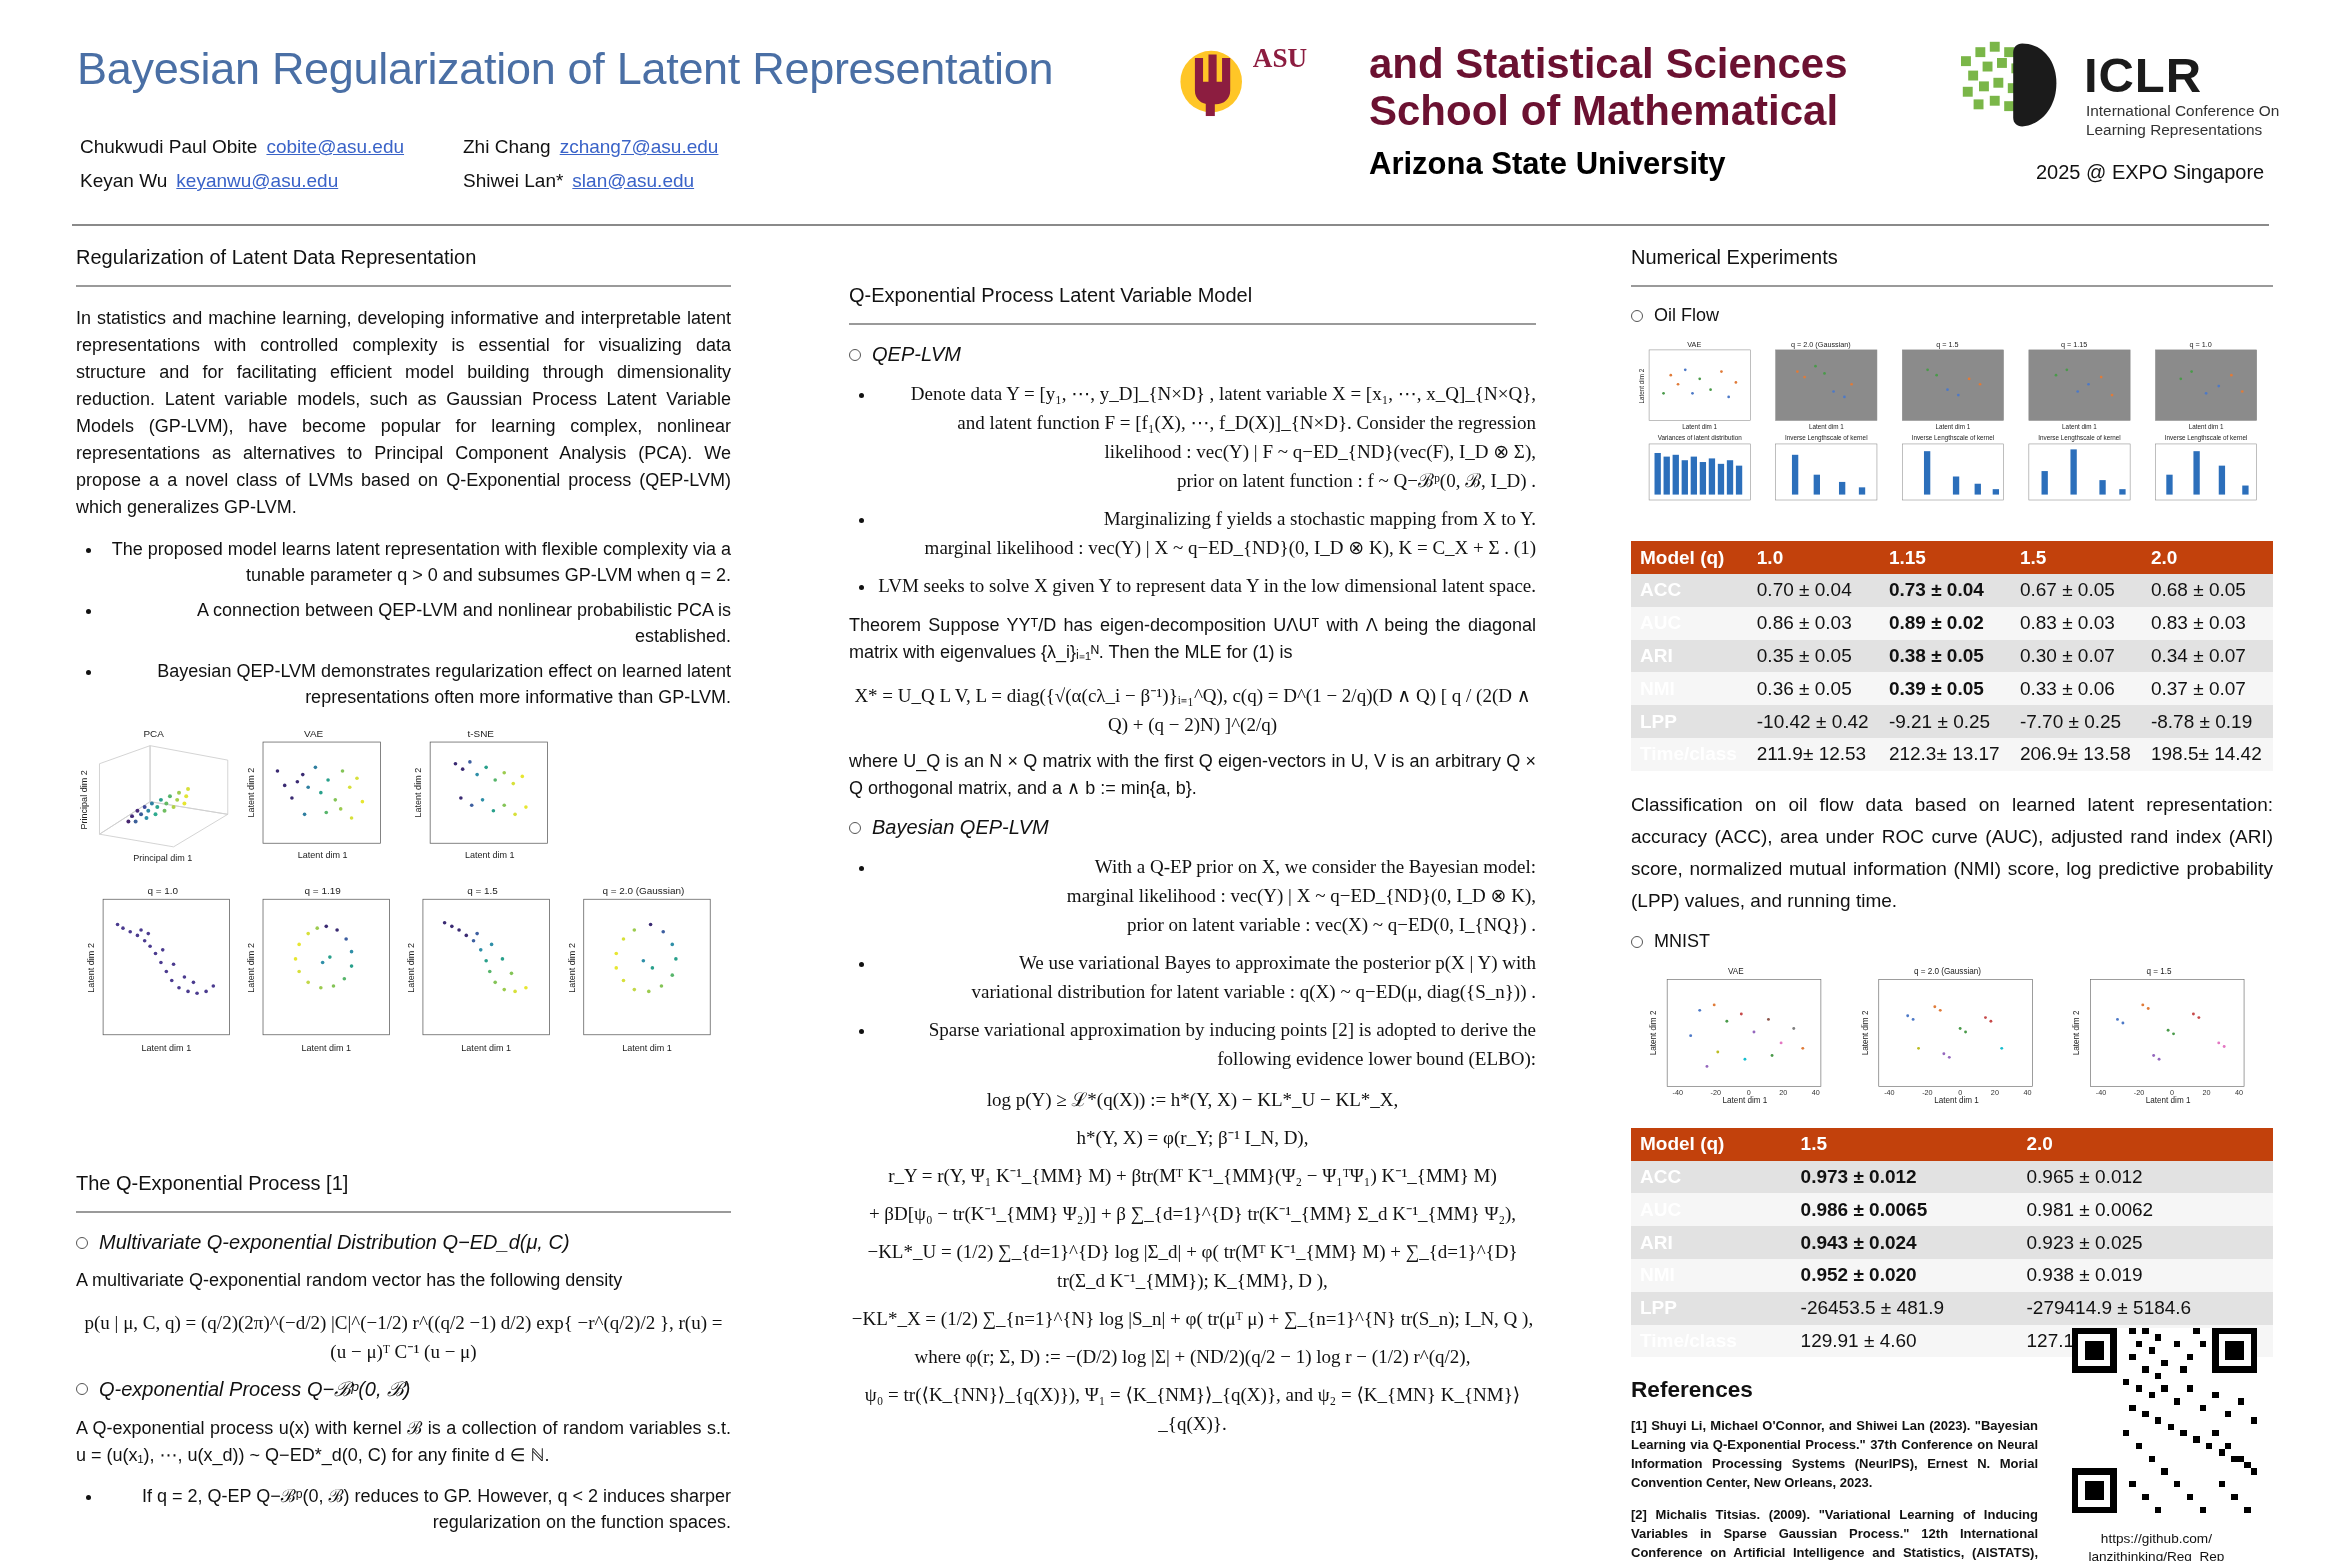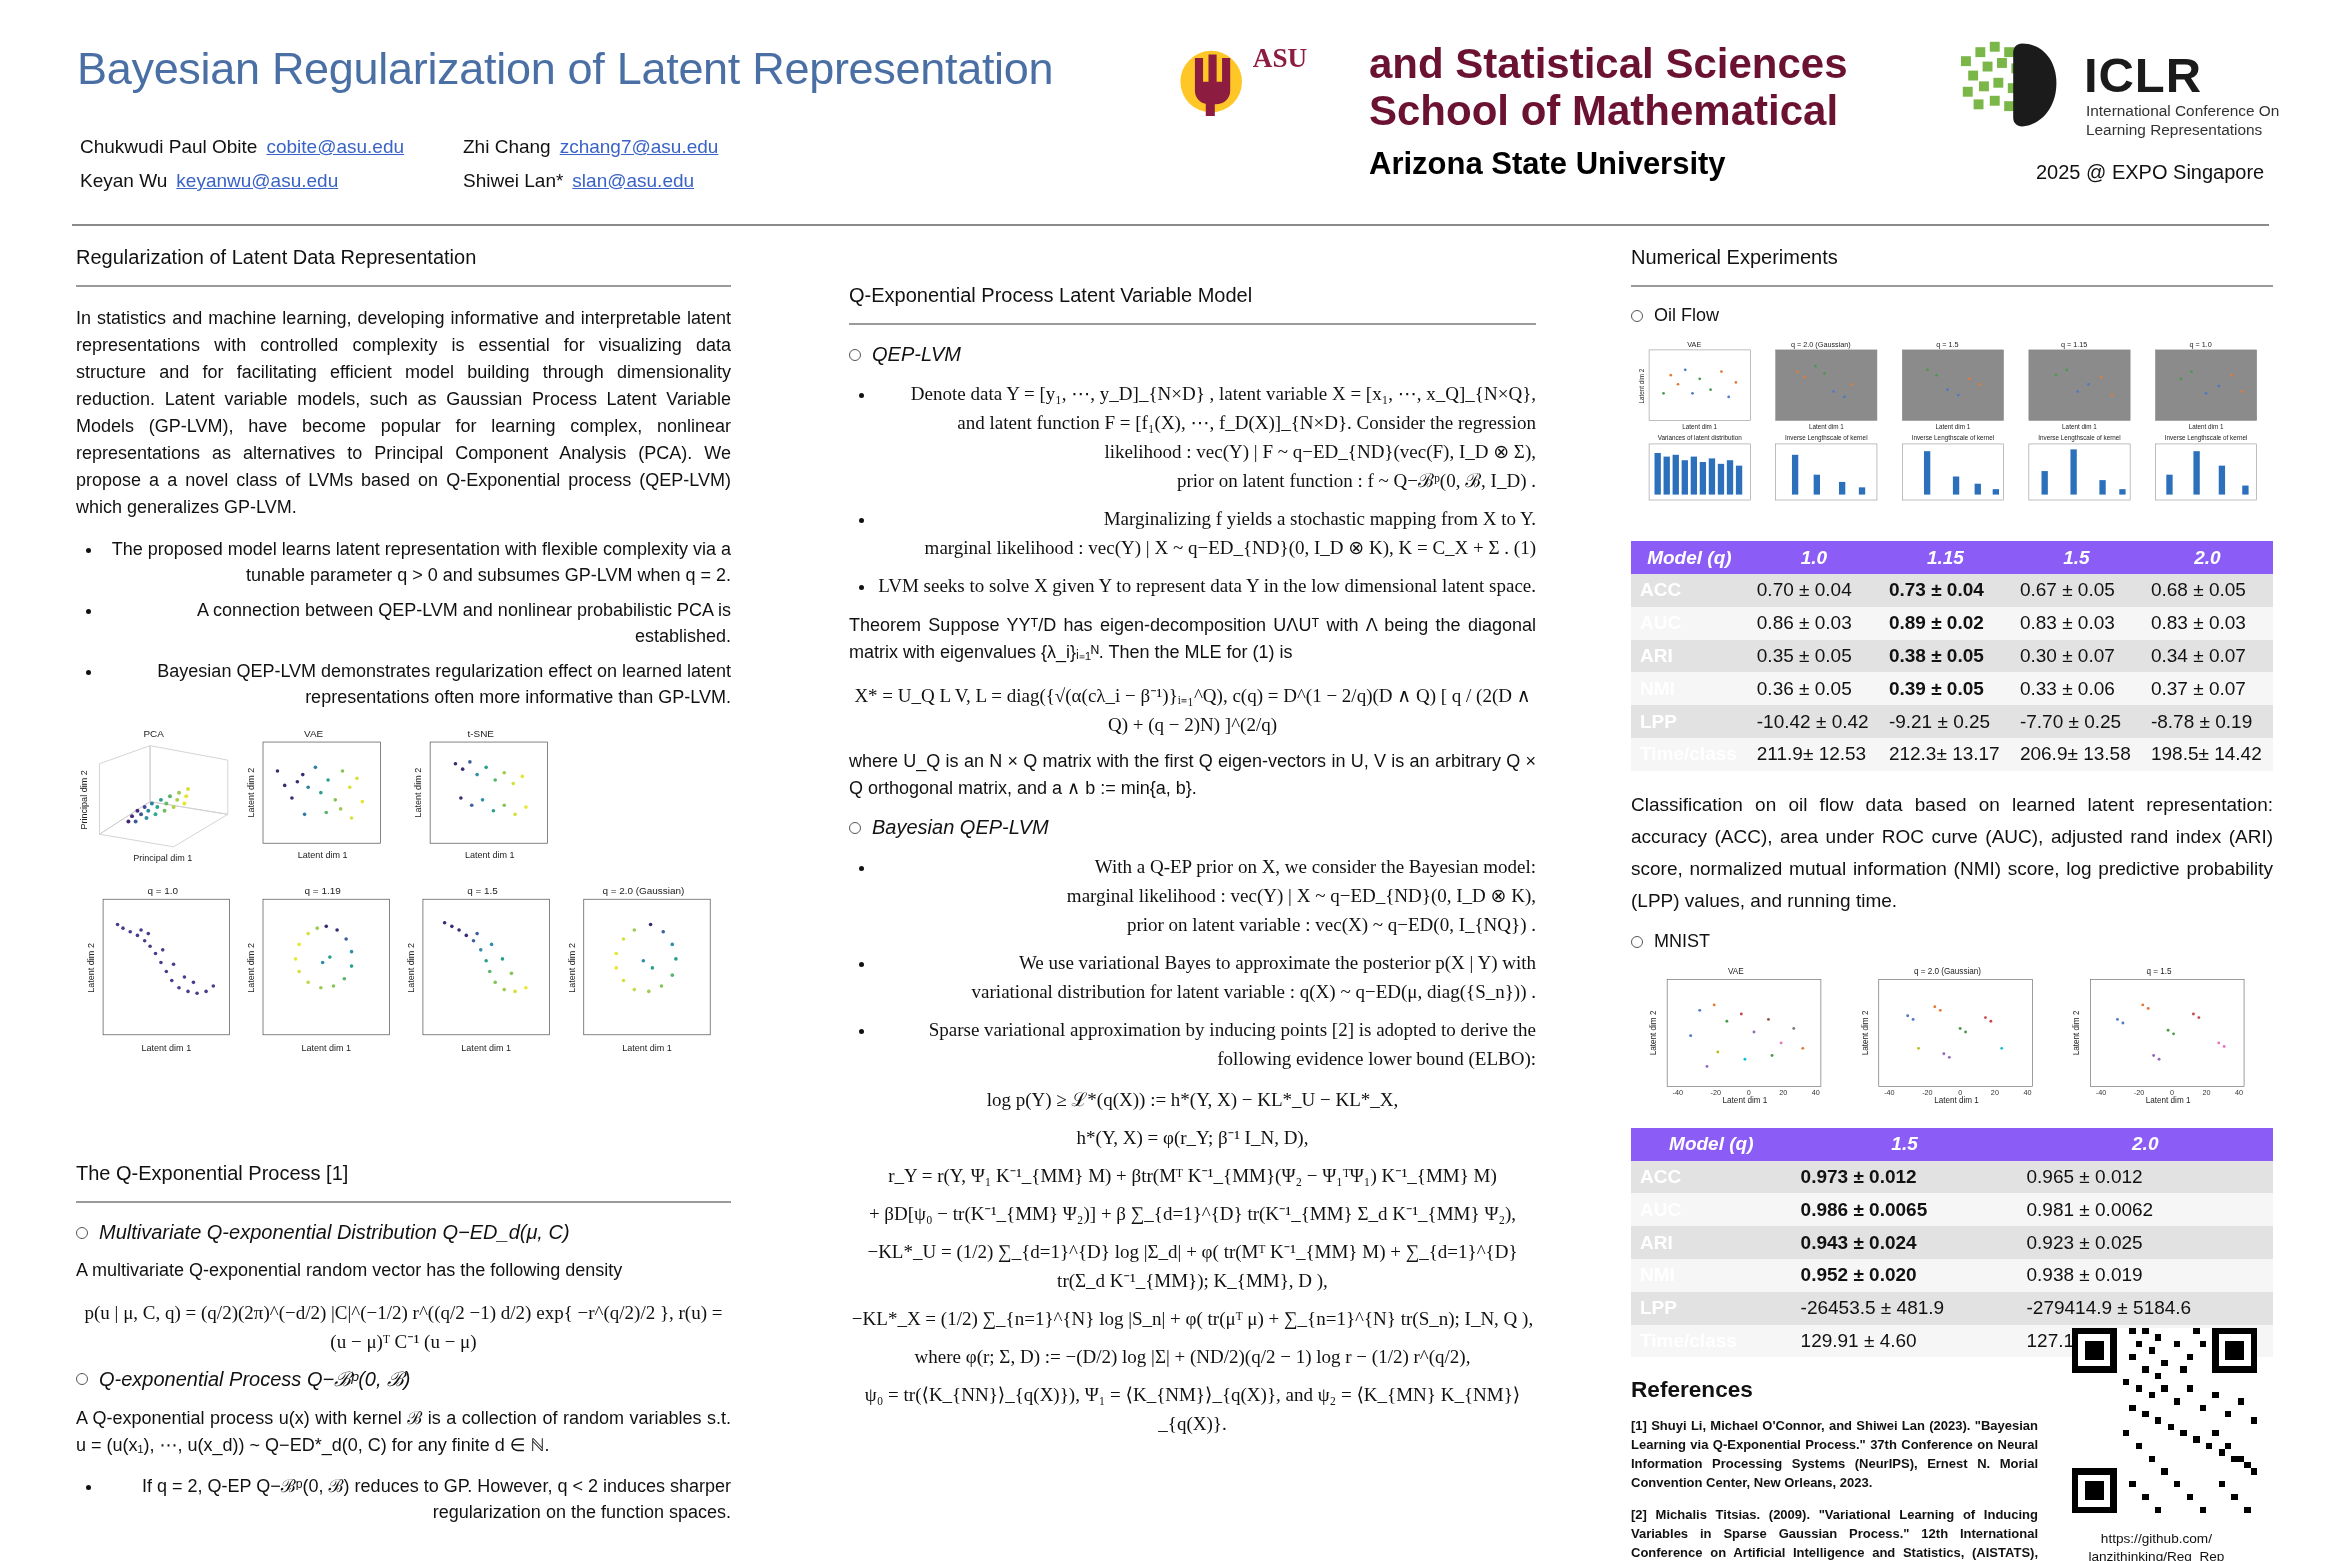--- a/index.html
+++ b/index.html
@@ -54,21 +54,21 @@
 
   .subhead{display:flex;align-items:center;gap:11px;margin:9px 0 12.6px 0;}
   .dot{width:10px;height:10px;border-radius:50%;border:1.8px solid #555;background:#fff;flex:none;}
   .subhead .lbl{font-size:20px;font-style:italic;}
 
   .mathline{font-family:"Liberation Serif", serif;font-size:19px;line-height:29px;margin:3.6px 0 9px 0;}
   .ctr{text-align:center;}
 
   
   table.res{border-collapse:collapse;width:100%;font-size:19px;}
-  table.res th{background:#8b5cf6;color:#fff;text-align:center;padding:5.4px 9px;font-weight:bold;font-style:italic;}
+  table.res th{background:#c2410c;color:#fff;text-align:left;padding:5.4px 9px;font-weight:bold;}
   table.res td{padding:5.4px 9px;}
   table.res tr.odd td{background:#e2e2e2;}
   table.res tr.even td{background:#f6f6f6;}
   table.res td.rowhdr{background:#8e8e8e;color:#fff;font-weight:bold;}
   .tblcap{font-size:19px;line-height:32px;margin-top:18px;text-align:justify;}
 
   .refhead{font-size:22.6px;margin:7.2px 0 12.6px 0;font-weight:bold;}
   .ref{font-size:13px;line-height:19px;margin-bottom:12.6px;text-align:justify;font-weight:bold;}
   .qr{position:absolute;right:16.3px;bottom:58px;width:185px;height:185px;}
   .qrlink{position:absolute;right:12.6px;bottom:5.4px;width:208px;font-size:13.6px;line-height:18px;text-align:center;color:#111;}
@@ -353,21 +353,21 @@
                 <circle cx="88" cy="88" r="2" fill="#2f8fa8"></circle>
               <circle cx="98" cy="96" r="2" fill="#29a08b"></circle>
             </g>
             <text x="92" y="188" text-anchor="middle" font-size="10">Latent dim 1</text>
             <text x="12" y="96" text-anchor="middle" font-size="10" transform="rotate(-90 12 96)">Latent dim 2</text>
           </g>
         </g>
       </svg>
     </div>
 
-    <h2 class="sec" style="margin-top:6px">The Q-Exponential Process [1]</h2>
+    <h2 class="sec" style="margin-top:16px">The Q-Exponential Process [1]</h2>
     <div class="sec-rule"></div>
 
     <div class="subhead">
       <span class="dot"></span>
       <span class="lbl">Multivariate Q-exponential Distribution  Q−ED_d(μ, C)</span>
     </div>
     <p class="body">A multivariate Q-exponential random vector has the following density</p>
     <div class="mathline ctr">p(u | μ, C, q) = (q/2)(2π)^(−d/2) |C|^(−1/2) r^((q/2 −1) d/2) exp{ −r^(q/2)/2 },   r(u) = (u − μ)ᵀ C⁻¹ (u − μ)</div>
 
     <div class="subhead">

